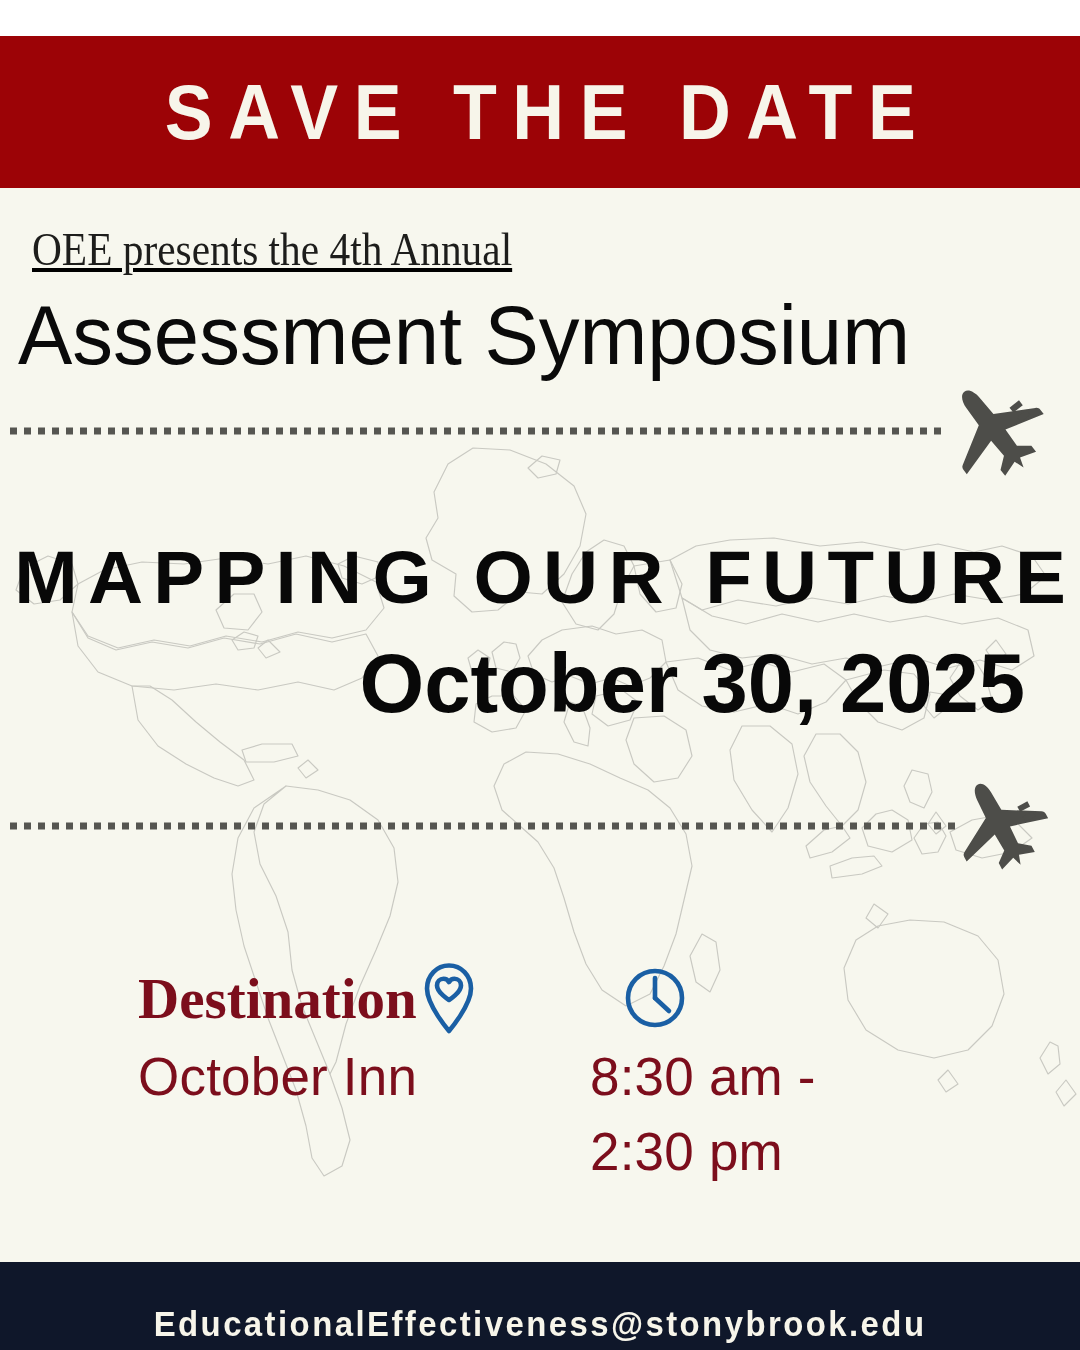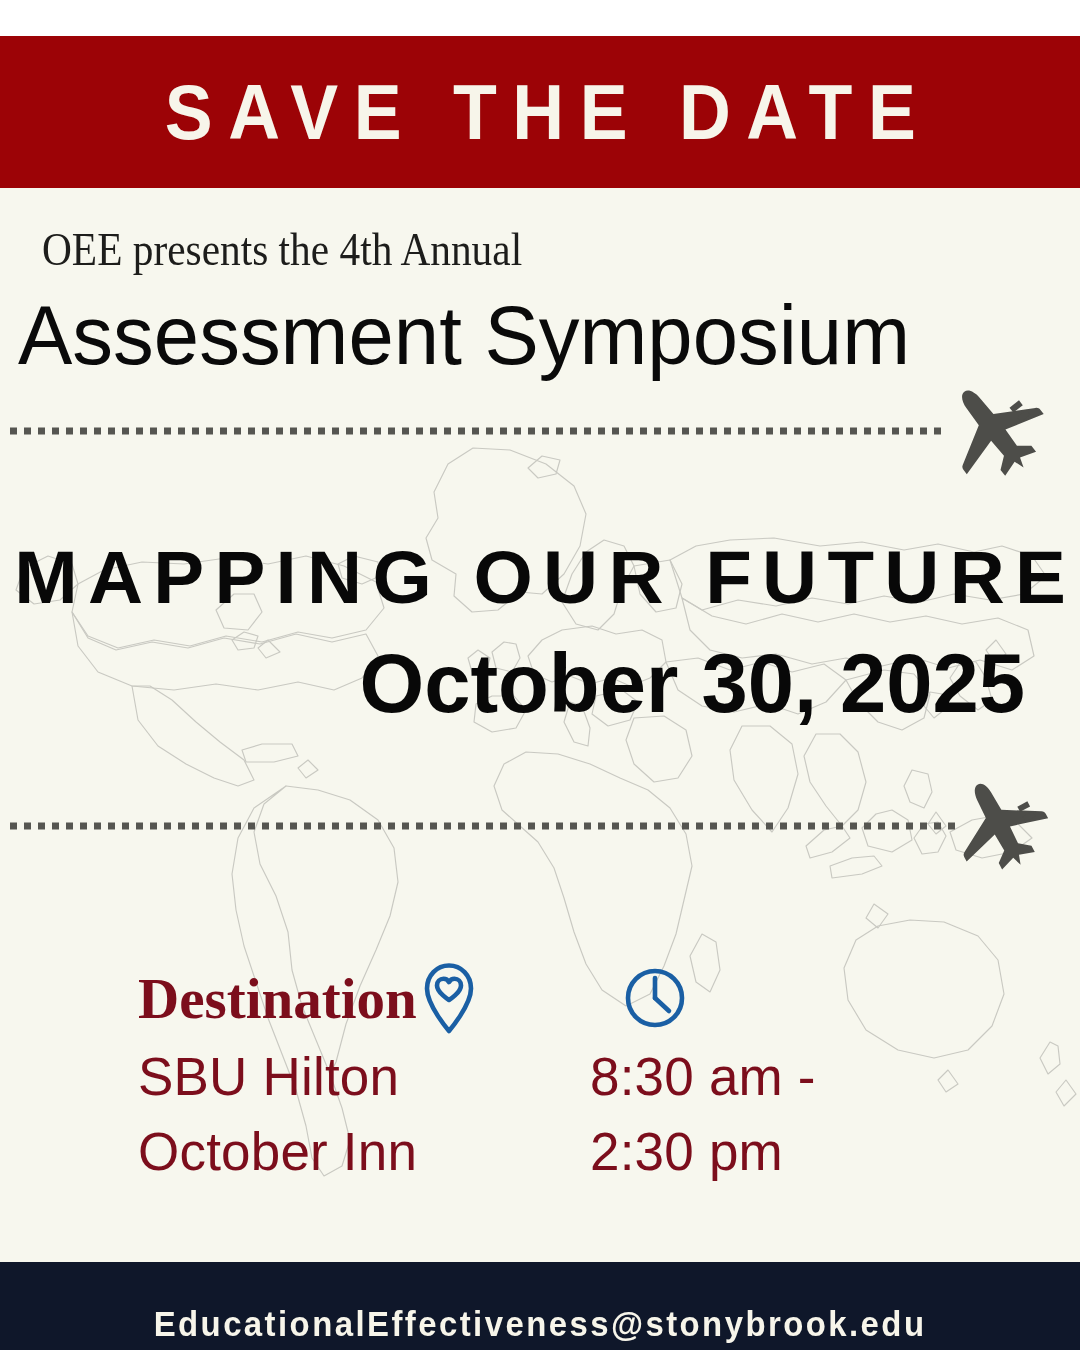--- a/index.html
+++ b/index.html
@@ -87,23 +87,24 @@
     font-size: 35px;
     font-weight: 700;
     letter-spacing: 2.6px;
     transform: scaleX(0.94);
     white-space: nowrap;
   }
 
   
   .intro {
     position: absolute;
-    left: 42px;
+    left: 32px;
     top: 190px;
     z-index: 4;
+    text-decoration: underline;
   }
   .intro-line {
     font-family: "Liberation Serif", "DejaVu Serif", serif;
     font-size: 47px;
     color: #1D1D1B;
     line-height: 1;
     transform: scaleX(0.88);
     transform-origin: left center;
     white-space: nowrap;
   }
@@ -372,21 +373,20 @@
       <div class="detail-head">
         <span class="detail-head-label">Destination</span>
         <span class="detail-icon">
           <svg width="56" height="72" viewBox="0 0 56 72" aria-hidden="true">
             <path d="M28 69 C28 69 50 43.5 50 26.5 C50 13.5 40.2 3.5 28 3.5 C15.8 3.5 6 13.5 6 26.5 C6 43.5 28 69 28 69 Z"></path>
             <path d="M28 38 C28 38 16 30.6 16 23.4 C16 19.6 19 16.8 22.5 16.8 C24.8 16.8 26.9 18.1 28 20.1 C29.1 18.1 31.2 16.8 33.5 16.8 C37 16.8 40 19.6 40 23.4 C40 30.6 28 38 28 38 Z"></path>
           </svg>
         </span>
       </div>
       <div class="detail-body">
-        <div>SBU Hilton</div>
         <div>October Inn</div>
       </div>
     </div>
 
     <div class="detail-col time">
       <div class="detail-head">
         <span class="detail-icon" style="margin-left:34px;">
           <svg width="62" height="62" viewBox="0 0 62 62" aria-hidden="true">
             <circle cx="31" cy="31" r="27"></circle>
             <path d="M31 31 L31 11"></path>

